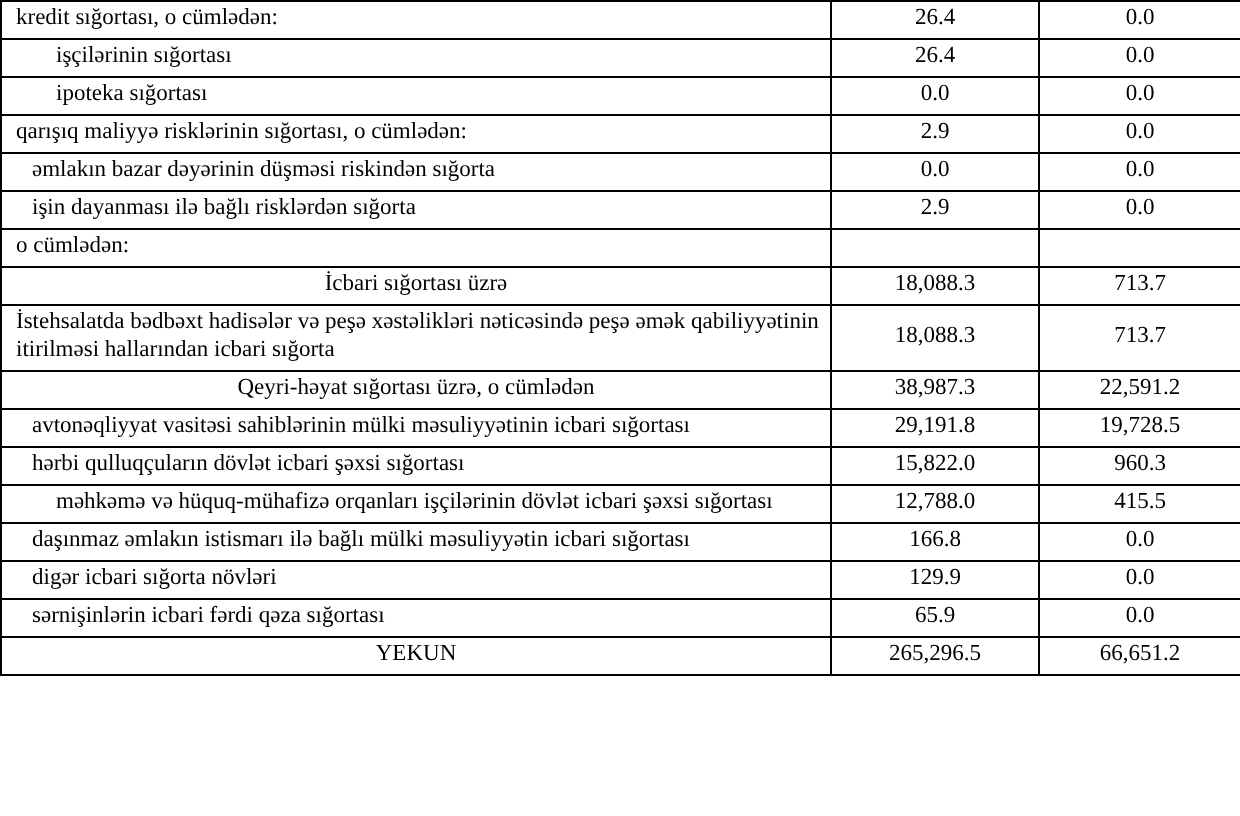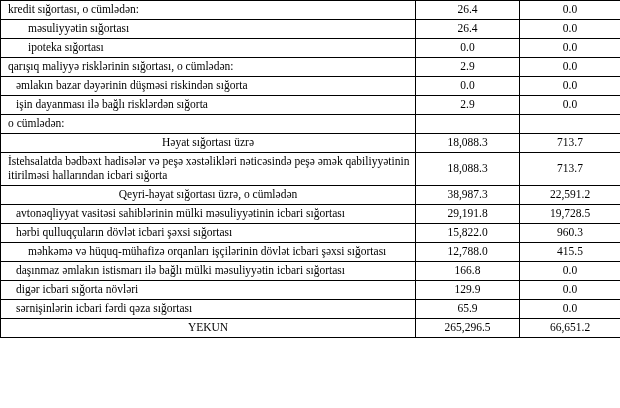--- a/index.html
+++ b/index.html
@@ -42,21 +42,21 @@
     <col style="width:104px">
     <col style="width:101px">
   </colgroup>
   <tbody id="tbody">
       <tr class="bold">
         <td class="label ind0">kredit sığortası, o cümlədən:</td>
         <td class="val">26.4</td>
         <td class="val">0.0</td>
       </tr>
       <tr>
-        <td class="label ind2">məsuliyyətin sığortası</td>
+        <td class="label ind2">işçilərinin sığortası</td>
         <td class="val">26.4</td>
         <td class="val">0.0</td>
       </tr>
       <tr>
         <td class="label ind2">ipoteka sığortası</td>
         <td class="val">0.0</td>
         <td class="val">0.0</td>
       </tr>
       <tr class="bold">
         <td class="label ind0">qarışıq maliyyə risklərinin sığortası, o cümlədən:</td>
@@ -72,21 +72,21 @@
         <td class="label ind1">işin dayanması ilə bağlı risklərdən sığorta</td>
         <td class="val">2.9</td>
         <td class="val">0.0</td>
       </tr>
       <tr class="italic">
         <td class="label ind0">o cümlədən:</td>
         <td class="val"></td>
         <td class="val"></td>
       </tr>
       <tr class="bold">
-        <td class="label ind0 center">Həyat sığortası üzrə</td>
+        <td class="label ind0 center">İcbari sığortası üzrə</td>
         <td class="val">18,088.3</td>
         <td class="val">713.7</td>
       </tr>
       <tr class="tall">
         <td class="label ind0">İstehsalatda bədbəxt hadisələr və peşə xəstəlikləri nəticəsində peşə əmək qabiliyyətinin itirilməsi hallarından icbari sığorta</td>
         <td class="val">18,088.3</td>
         <td class="val">713.7</td>
       </tr>
       <tr class="bold">
         <td class="label ind0 center">Qeyri-həyat sığortası üzrə, o cümlədən</td>

